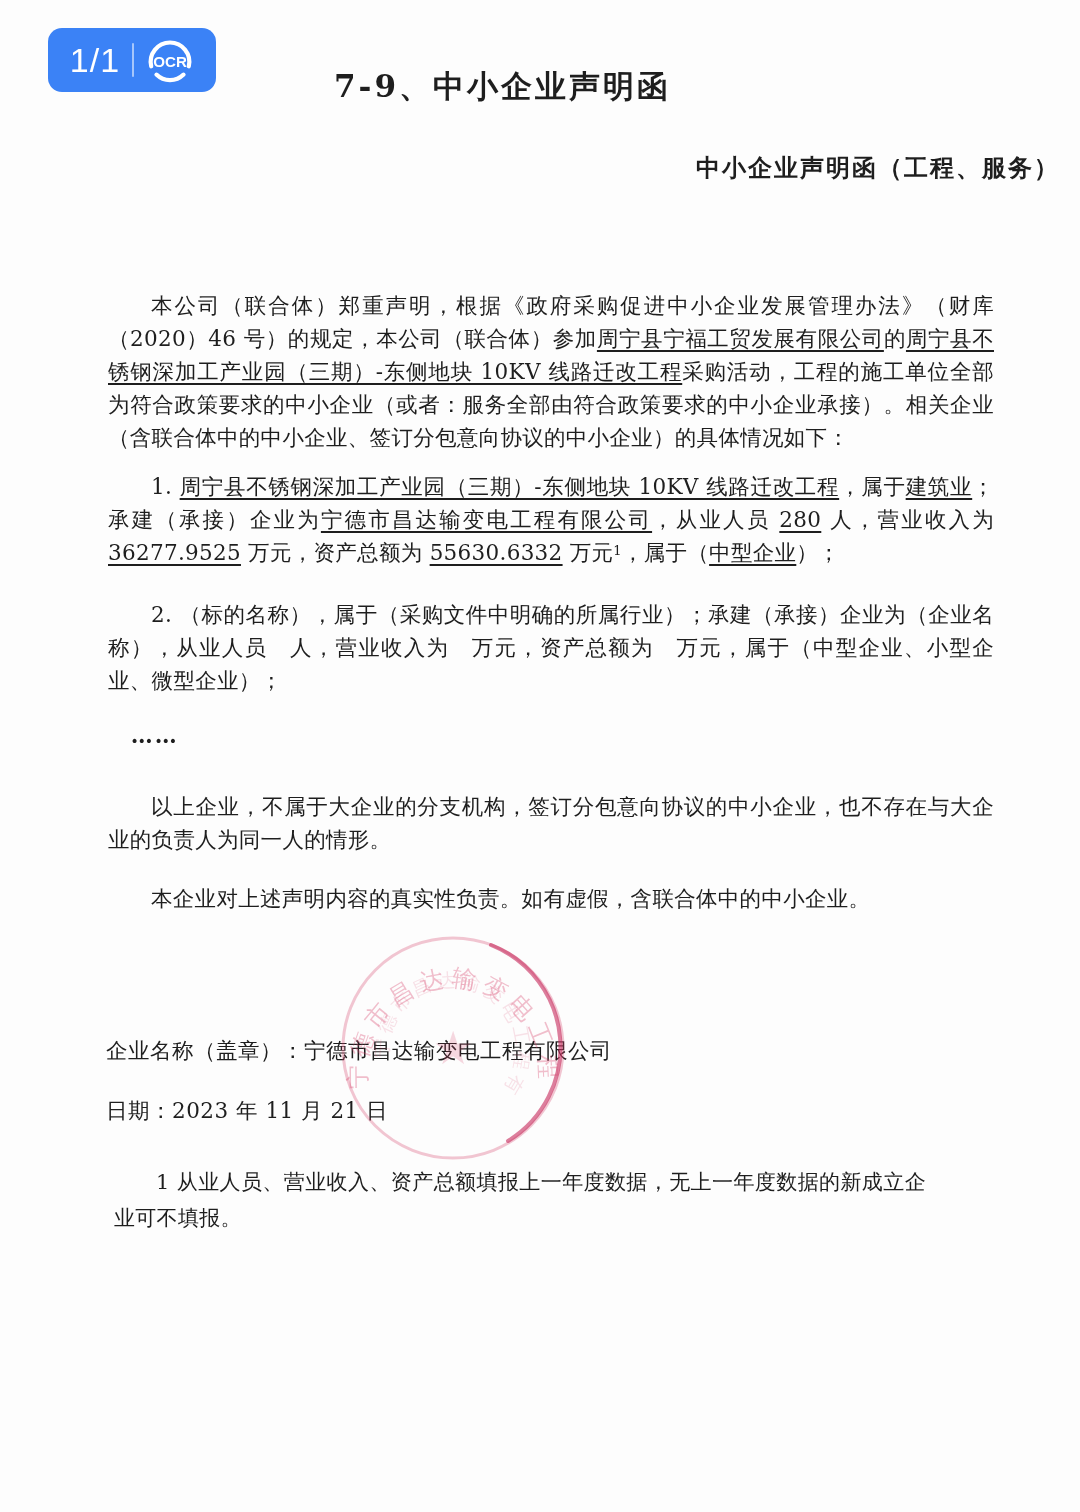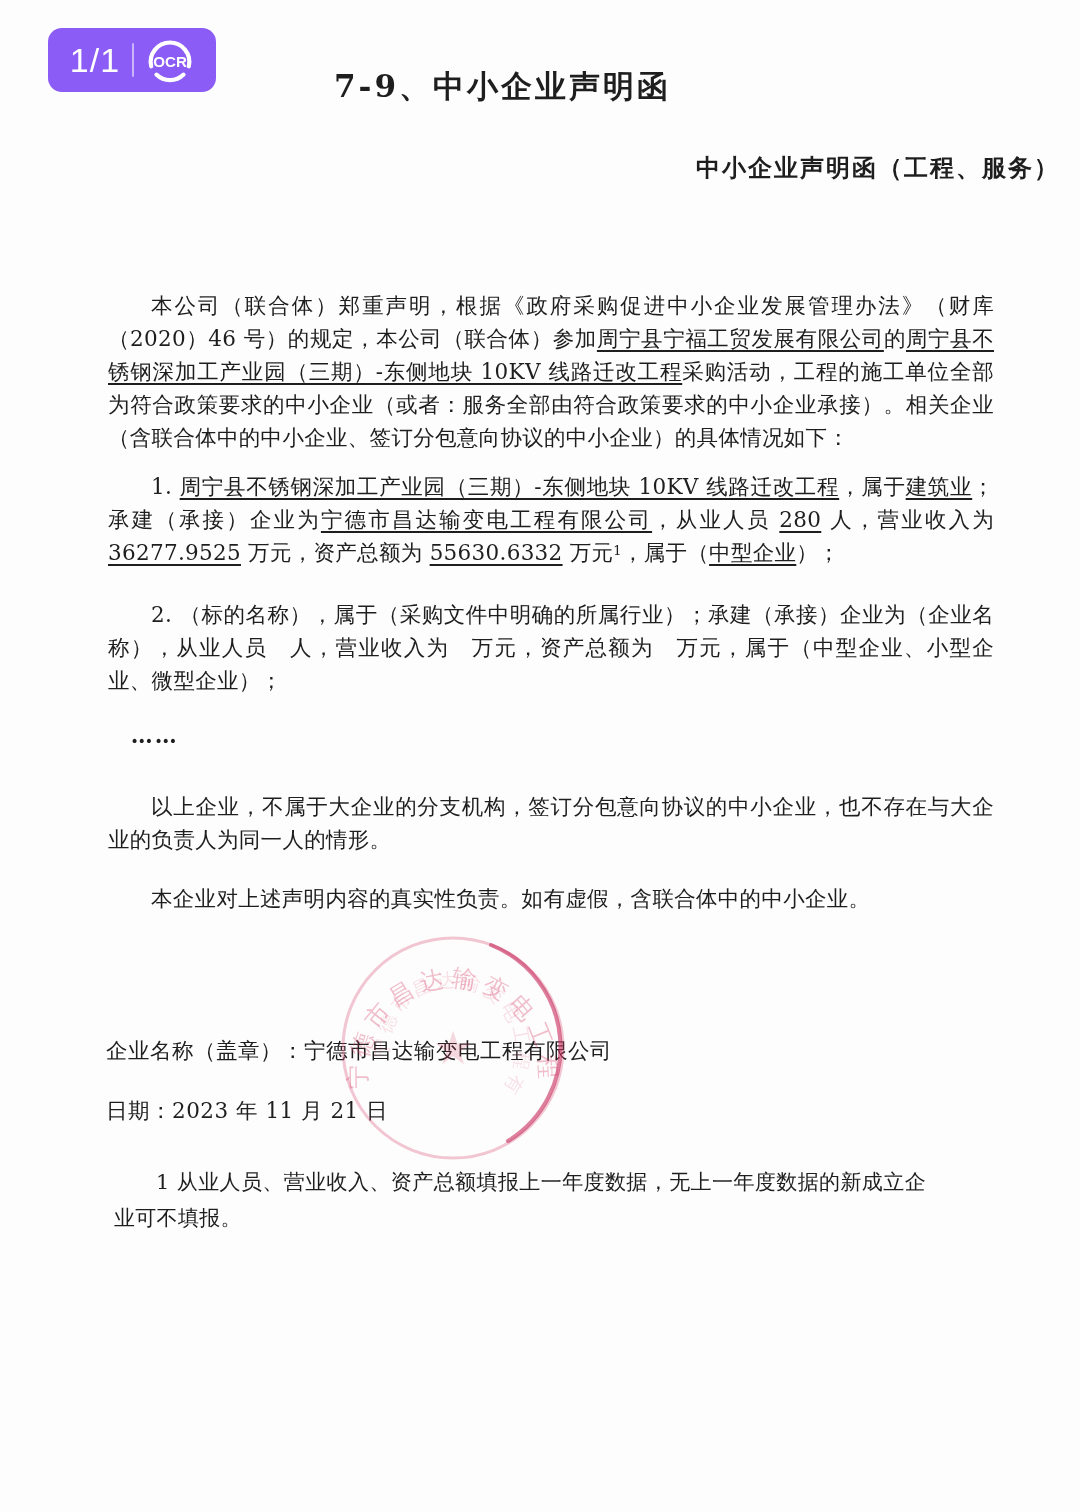--- a/index.html
+++ b/index.html
@@ -9,21 +9,21 @@
     background:#fdfdfd;
     overflow:hidden;
     font-family:"DejaVu Serif","Liberation Serif",serif;
     color:#1e1e1e;
     margin:0 auto;
   }
   
   .badge{
     position:absolute;left:48px;top:28px;
     width:168px;height:64px;
-    background:#8b5cf6;
+    background:#3b82f6;
     border-radius:14px;
     display:flex;align-items:center;justify-content:center;
     gap:12px;
     font-family:"Liberation Sans","DejaVu Sans",sans-serif;
     color:#ffffff;
     z-index:30;
   }
   .badge .pageno{font-size:34px;font-weight:400;letter-spacing:1px;}
   .badge .divider{width:2px;height:34px;background:rgba(255,255,255,.55);border-radius:1px;}
   .badge svg{display:block;}

